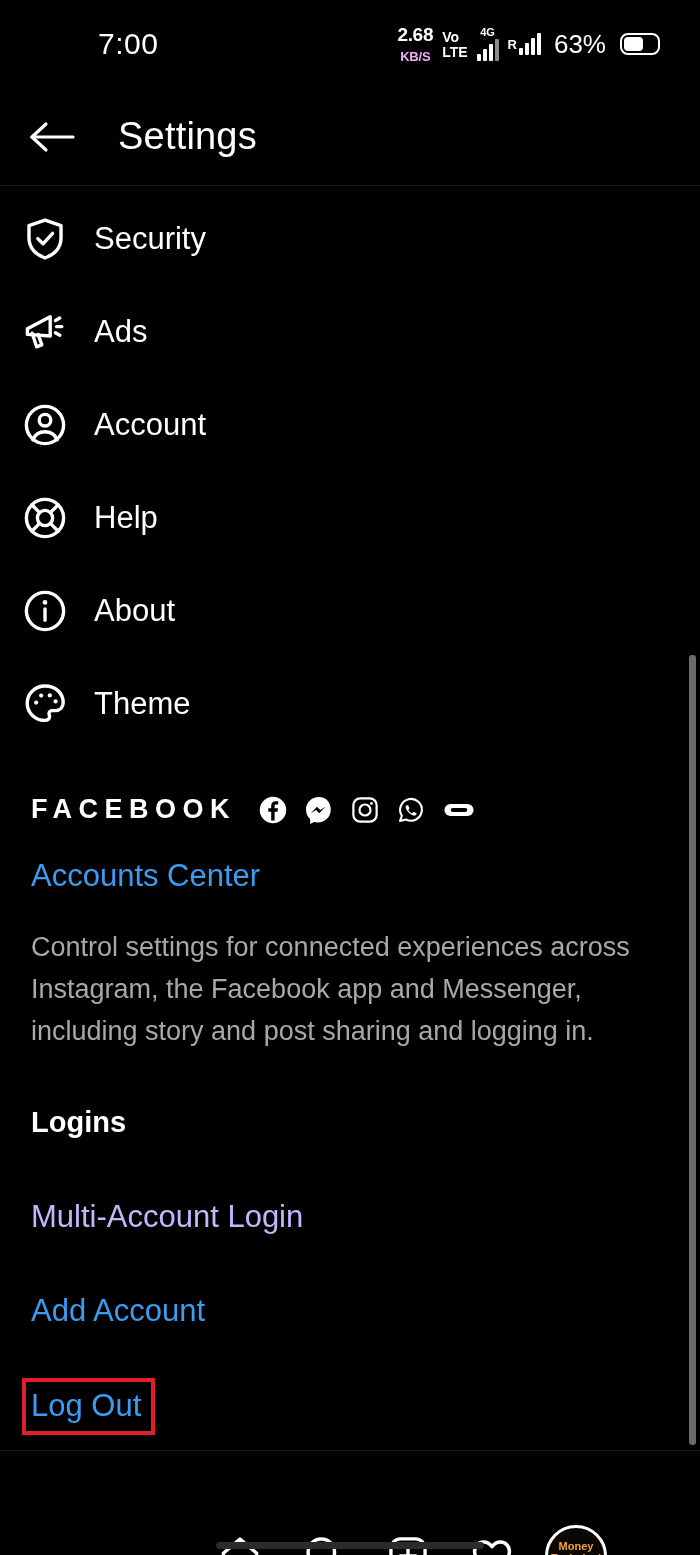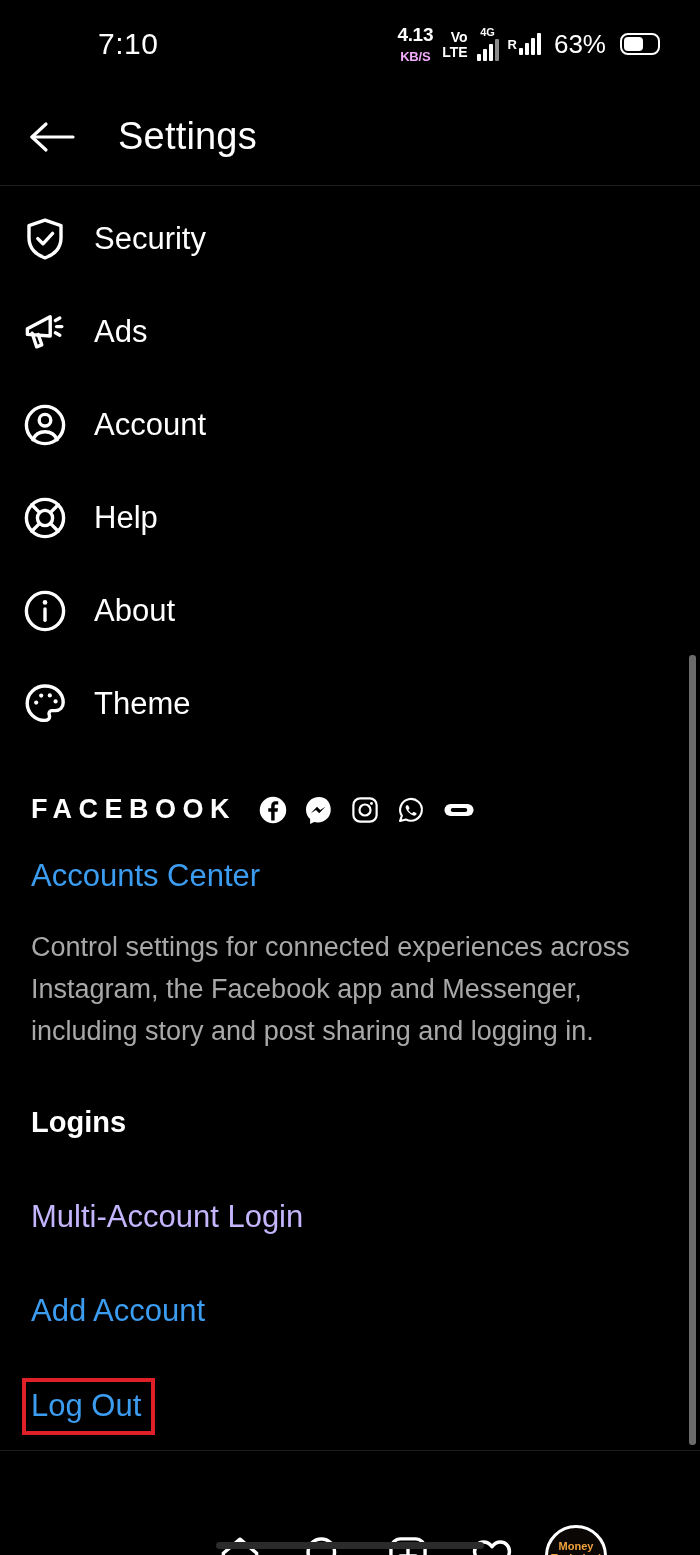--- a/index.html
+++ b/index.html
@@ -18,21 +18,21 @@
     padding:0 40px 0 0;
   }
   .status-time {
     color:#fff; font-size:30px; font-weight:400;
     margin-left:98px; letter-spacing:.5px;
   }
   .status-right { display:flex; align-items:center; gap:9px; }
   .netspeed { display:flex; flex-direction:column; align-items:center; line-height:1; }
   .netspeed .n1 { color:#fff; font-size:19px; font-weight:700; letter-spacing:-.3px; }
   .netspeed .n2 { color:#f0abfc; font-size:13px; font-weight:700; letter-spacing:-.2px; margin-top:6px; }
-  .volte { display:flex; flex-direction:column; align-items:flex-end; line-height:1; }
+  .volte { display:flex; flex-direction:column; align-items:flex-start; line-height:1; }
   .volte .v1 { color:#fff; font-size:14px; font-weight:700; }
   .volte .v2 { color:#fff; font-size:14px; font-weight:700; margin-top:1px; }
   .sig-group { display:flex; align-items:flex-end; gap:2px; }
   .sig-label-sm { color:#fff; font-size:13px; font-weight:600; align-self:center; }
   .bars { display:flex; align-items:flex-end; gap:2px; height:22px; }
   .bars i { display:block; width:4px; background:#fff; border-radius:1px; }
   .bars i:nth-child(1){ height:7px; }
   .bars i:nth-child(2){ height:12px; }
   .bars i:nth-child(3){ height:17px; }
   .bars i:nth-child(4){ height:22px; }
@@ -129,25 +129,25 @@
     position:absolute; bottom:6px; left:50%; transform:translateX(-50%);
     width:268px; height:7px; background:#2b2b2b; border-radius:4px;
   }
 </style>
 </head>
 <body>
 
 <div class="screen">
 
   <div class="statusbar">
-    <div class="status-time">7:10</div>
+    <div class="status-time">7:00</div>
     <div class="status-right">
 
       <div class="netspeed">
-        <span class="n1">4.13</span>
+        <span class="n1">2.68</span>
         <span class="n2">KB/S</span>
       </div>
 
       <div class="volte">
         <span class="v1">Vo</span>
         <span class="v2">LTE</span>
       </div>
 
       <div class="sig-group">
         <div class="fourg-wrap">

